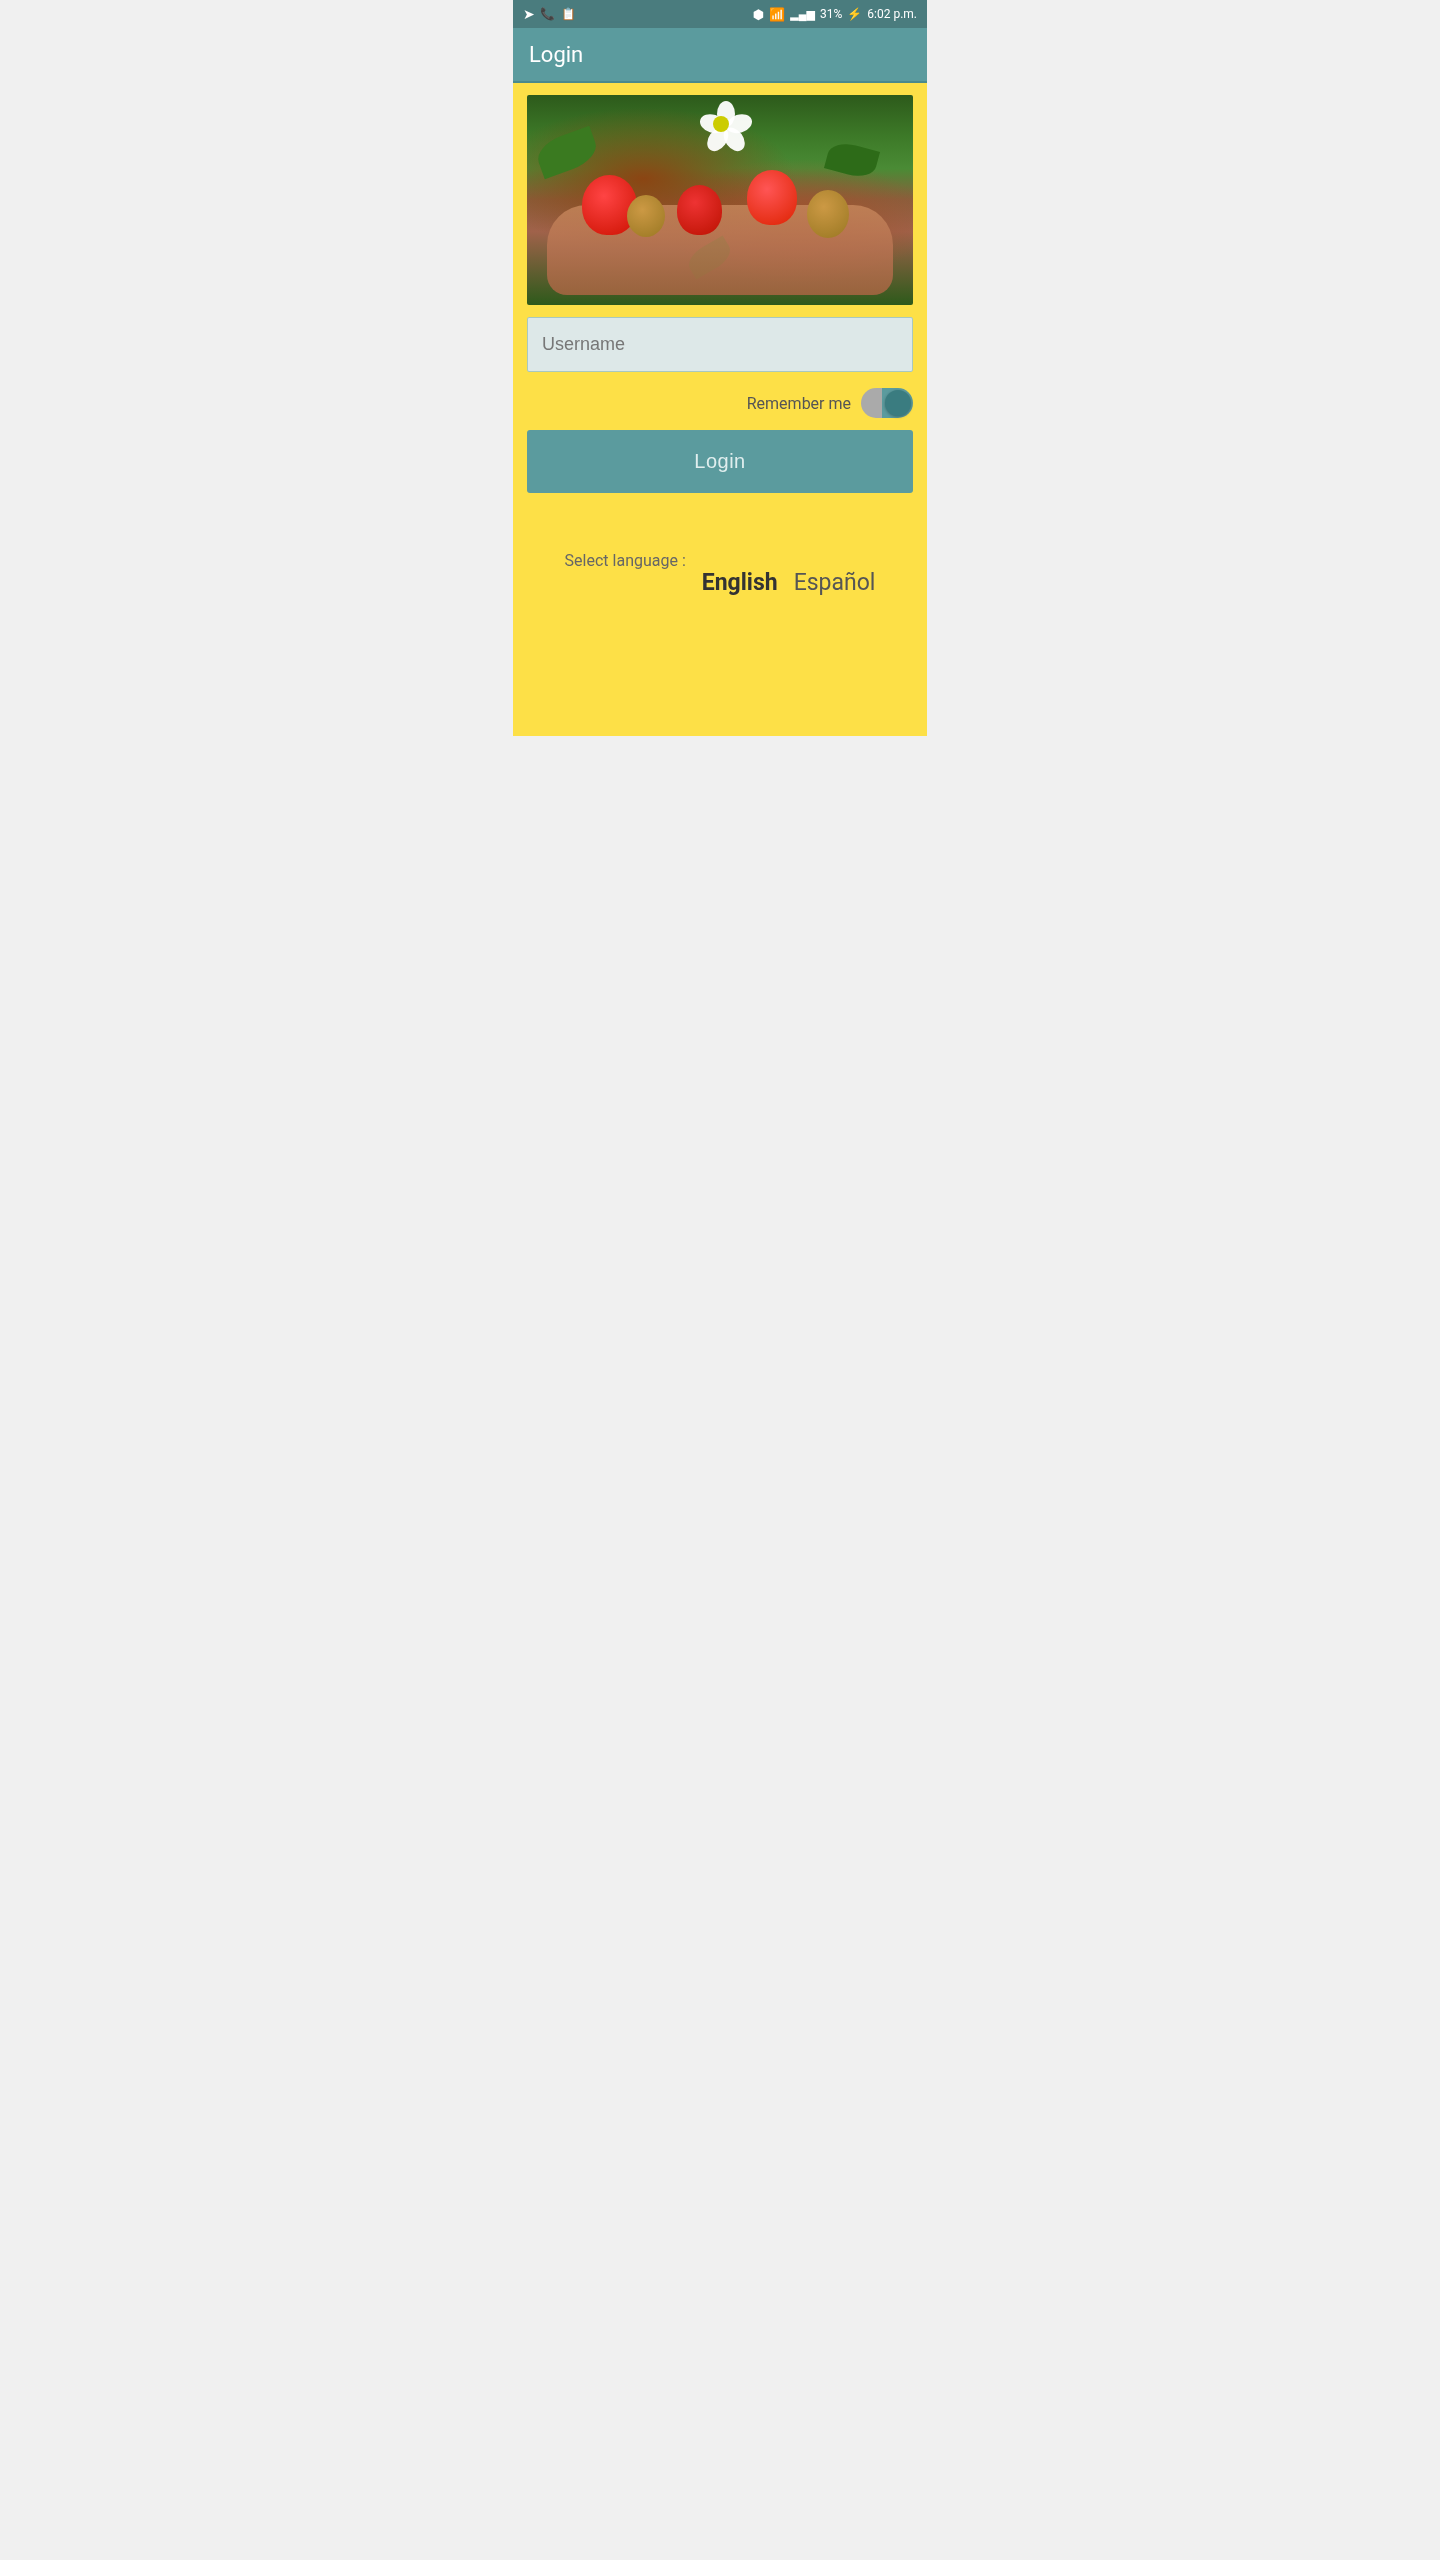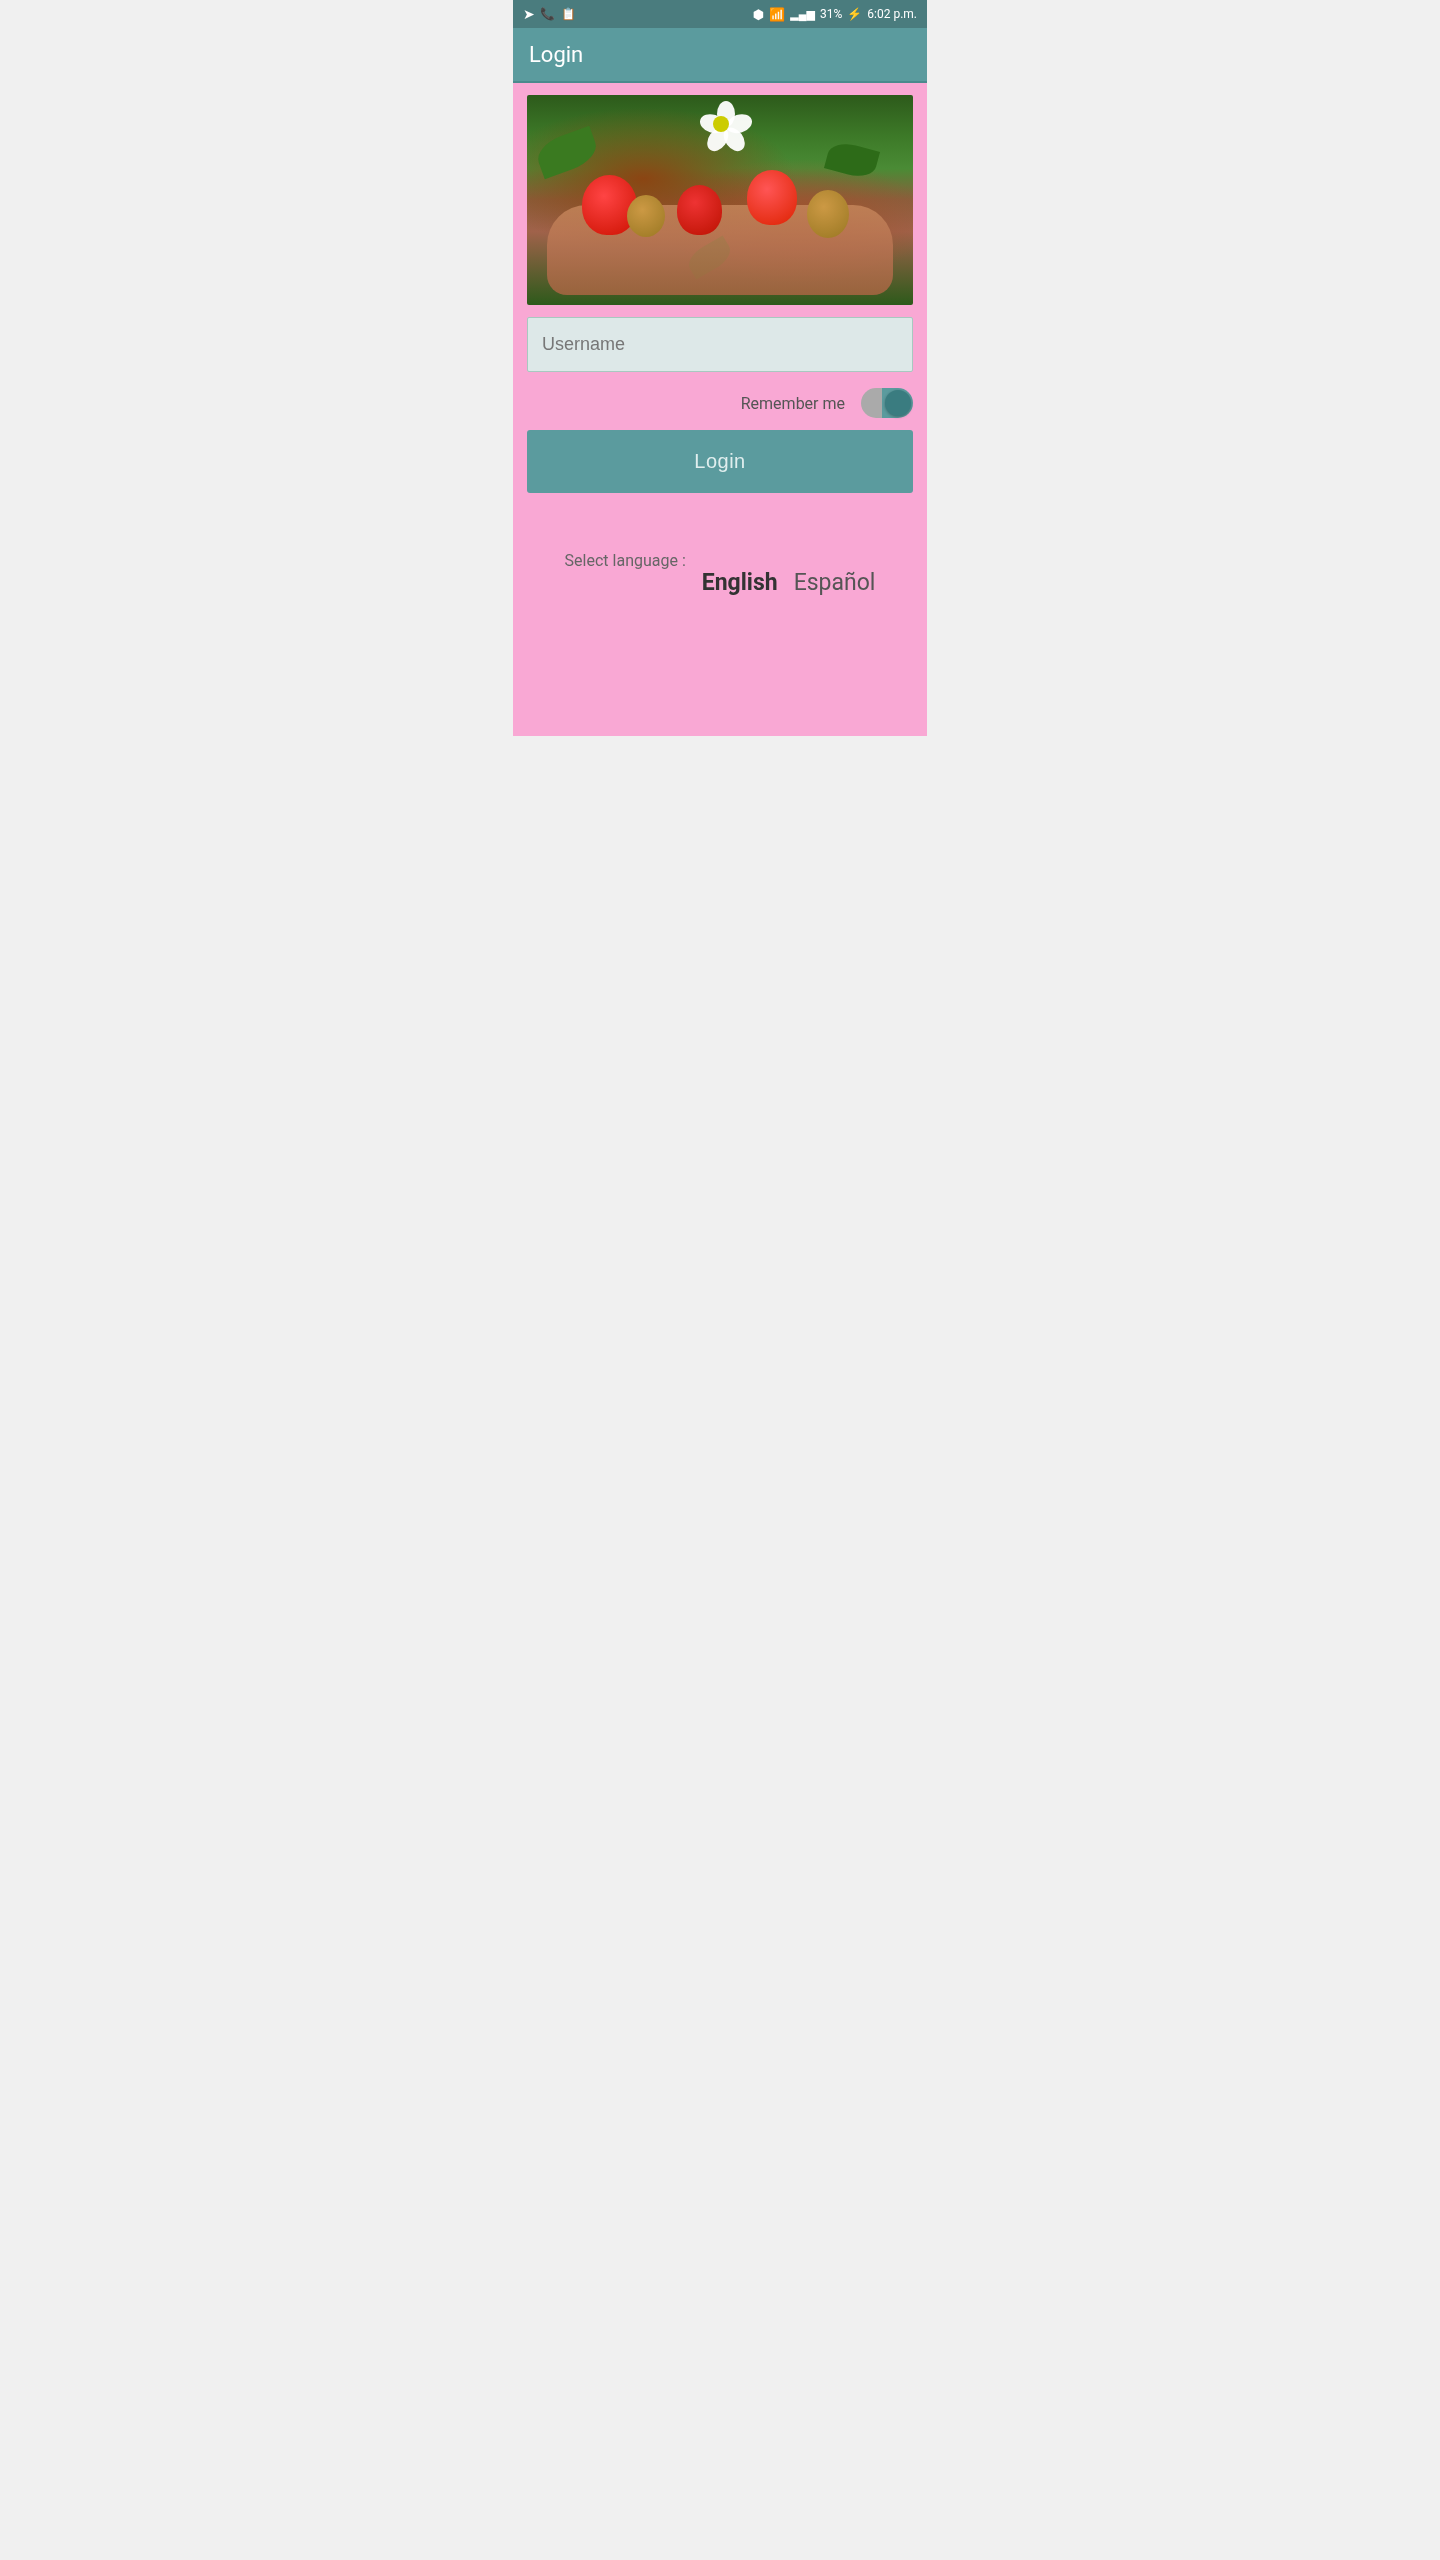--- a/index.html
+++ b/index.html
@@ -56,21 +56,21 @@
     }
 
     
     .app-bar-divider {
       height: 2px;
       background-color: #4a8a8d;
     }
 
     
     .main-content {
-      background-color: #f9a8d4;
+      background-color: #fde047;
       flex: 1;
       display: flex;
       flex-direction: column;
       padding: 12px 14px 20px 14px;
     }
 
     
     .hero-image-container {
       width: 100%;
       height: 210px;
@@ -177,21 +177,21 @@
     .input-field::placeholder {
       color: #777;
     }
 
     
     .remember-row {
       display: flex;
       align-items: center;
       justify-content: flex-end;
       margin: 10px 0 12px 0;
-      gap: 16px;
+      gap: 10px;
     }
 
     .remember-label {
       font-size: 16px;
       color: #555;
     }
 
     
     .toggle-switch {
       width: 52px;

